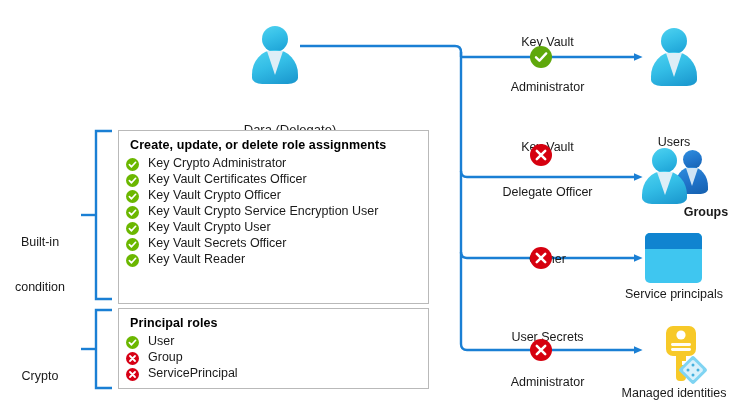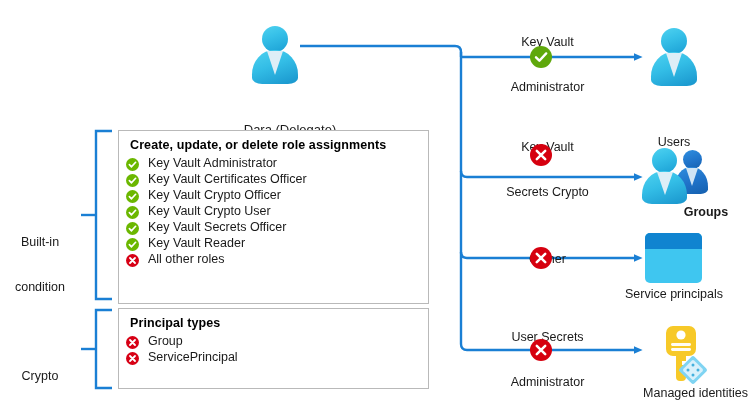--- a/index.html
+++ b/index.html
@@ -162,21 +162,21 @@
     <h4 style="margin:7px 0 4px 11px;">Create, update, or delete role assignments</h4>
     <ul class="rowlist" id="builtin-list" style="margin-top:2px;">
         <li>
           <span class="bi">
             <span class="badge ok">
               <svg viewBox="0 0 13 13">
                 <path d="M3.4 6.7 L5.5 8.8 L9.6 4.3" fill="none" stroke="#fff" stroke-width="1.7" stroke-linecap="round" stroke-linejoin="round"></path>
               </svg>
             </span>
           </span>
-          <span class="tx">Key Vault Administrator</span>
+          <span class="tx">Key Crypto Administrator</span>
         </li>
         <li>
           <span class="bi">
             <span class="badge ok">
               <svg viewBox="0 0 13 13">
                 <path d="M3.4 6.7 L5.5 8.8 L9.6 4.3" fill="none" stroke="#fff" stroke-width="1.7" stroke-linecap="round" stroke-linejoin="round"></path>
               </svg>
             </span>
           </span>
           <span class="tx">Key Vault Certificates Officer</span>
@@ -192,20 +192,30 @@
           <span class="tx">Key Vault Crypto Officer</span>
         </li>
         <li>
           <span class="bi">
             <span class="badge ok">
               <svg viewBox="0 0 13 13">
                 <path d="M3.4 6.7 L5.5 8.8 L9.6 4.3" fill="none" stroke="#fff" stroke-width="1.7" stroke-linecap="round" stroke-linejoin="round"></path>
               </svg>
             </span>
           </span>
+          <span class="tx">Key Vault Crypto Service Encryption User</span>
+        </li>
+        <li>
+          <span class="bi">
+            <span class="badge ok">
+              <svg viewBox="0 0 13 13">
+                <path d="M3.4 6.7 L5.5 8.8 L9.6 4.3" fill="none" stroke="#fff" stroke-width="1.7" stroke-linecap="round" stroke-linejoin="round"></path>
+              </svg>
+            </span>
+          </span>
           <span class="tx">Key Vault Crypto User</span>
         </li>
         <li>
           <span class="bi">
             <span class="badge ok">
               <svg viewBox="0 0 13 13">
                 <path d="M3.4 6.7 L5.5 8.8 L9.6 4.3" fill="none" stroke="#fff" stroke-width="1.7" stroke-linecap="round" stroke-linejoin="round"></path>
               </svg>
             </span>
           </span>
@@ -214,36 +224,36 @@
         <li>
           <span class="bi">
             <span class="badge ok">
               <svg viewBox="0 0 13 13">
                 <path d="M3.4 6.7 L5.5 8.8 L9.6 4.3" fill="none" stroke="#fff" stroke-width="1.7" stroke-linecap="round" stroke-linejoin="round"></path>
               </svg>
             </span>
           </span>
           <span class="tx">Key Vault Reader</span>
         </li>
-        <li>
-          <span class="bi">
-            <span class="badge no">
-              <svg viewBox="0 0 13 13">
-                <path d="M4 4 L9 9 M9 4 L4 9" fill="none" stroke="#fff" stroke-width="1.8" stroke-linecap="round"></path>
-              </svg>
-            </span>
-          </span>
-          <span class="tx">All other roles</span>
-        </li>
       </ul>
   </div>
 
   <div class="panel" style="left:118px;top:308px;width:311px;height:81px;">
-    <h4 style="margin:7px 0 4px 11px;">Principal types</h4>
+    <h4 style="margin:7px 0 4px 11px;">Principal roles</h4>
     <ul class="rowlist" id="added-list" style="margin-top:2px;">
+        <li>
+          <span class="bi">
+            <span class="badge ok">
+              <svg viewBox="0 0 13 13">
+                <path d="M3.4 6.7 L5.5 8.8 L9.6 4.3" fill="none" stroke="#fff" stroke-width="1.7" stroke-linecap="round" stroke-linejoin="round"></path>
+              </svg>
+            </span>
+          </span>
+          <span class="tx">User</span>
+        </li>
         <li>
           <span class="bi">
             <span class="badge no">
               <svg viewBox="0 0 13 13">
                 <path d="M4 4 L9 9 M9 4 L4 9" fill="none" stroke="#fff" stroke-width="1.8" stroke-linecap="round"></path>
               </svg>
             </span>
           </span>
           <span class="tx">Group</span>
         </li>
@@ -271,21 +281,21 @@
   </div>
   <div class="person" style="left:648px;top:28px;width:52px;height:58px;">
     <div class="head" style="left:13px;top:0;width:26px;height:26px;"></div>
     <div class="body" style="left:3px;top:24px;width:46px;height:34px;"></div>
     <div class="collar" style="left:18px;top:25px;width:16px;height:24px;"></div>
   </div>
   <div class="lbl" style="left:624px;top:88px;width:100px;margin-top:47px;">Users</div>
 
   <div class="lbl" style="left:470px;top:110px;width:155px;">
     <div>Key Vault</div>
-    <div>Secrets Crypto</div>
+    <div>Delegate Officer</div>
   </div>
   <div class="bbadge no" style="left:530px;top:144px;">
     <svg viewBox="0 0 22 22">
       <path d="M6.8 6.8 L15.2 15.2 M15.2 6.8 L6.8 15.2" fill="none" stroke="#fff" stroke-width="2.5" stroke-linecap="round"></path>
     </svg>
   </div>
   <div style="position:absolute;left:640px;top:145px;width:70px;height:60px;">
     <div class="person dark" style="position:absolute;left:33px;top:5px;width:37px;height:45px;">
       <div class="head" style="left:10px;top:0;width:19px;height:19px;"></div>
       <div class="body" style="left:2px;top:17px;width:33px;height:27px;"></div>
@@ -335,15 +345,15 @@
         </g>
         <g transform="translate(38,48)">
           <circle cx="0" cy="-5" r="1.5" fill="#43b0dd"></circle>
           <circle cx="0" cy="5" r="1.5" fill="#43b0dd"></circle>
           <circle cx="-5" cy="0" r="1.5" fill="#43b0dd"></circle>
           <circle cx="5" cy="0" r="1.5" fill="#43b0dd"></circle>
         </g>
       </g>
     </svg>
   </div>
-  <div class="lbl" style="left:600px;top:386px;width:148px;text-align:right;">Managed identities</div>
+  <div class="lbl" style="left:600px;top:386px;width:148px;">Managed identities</div>
 
 </div>
 
 </body></html>

